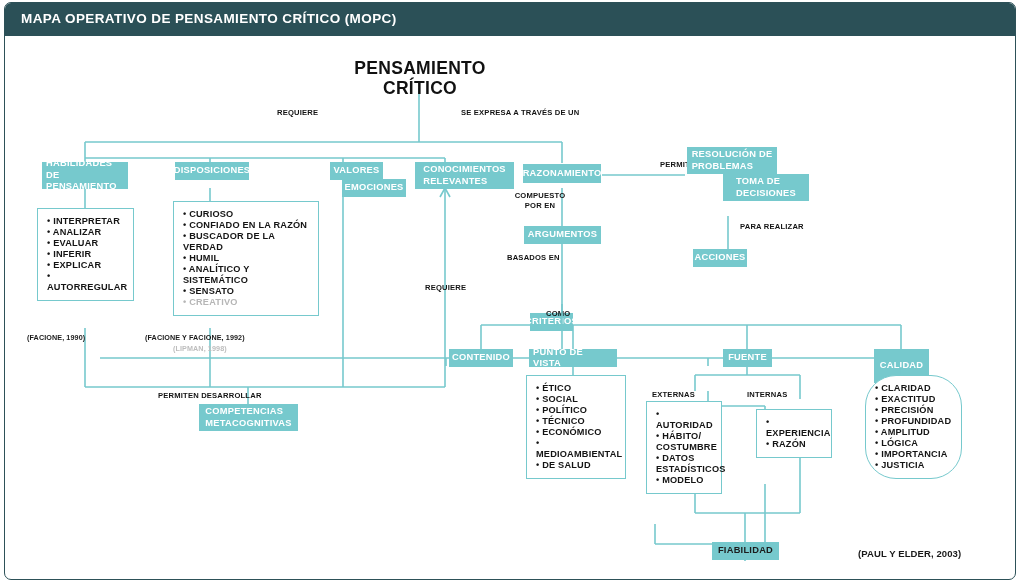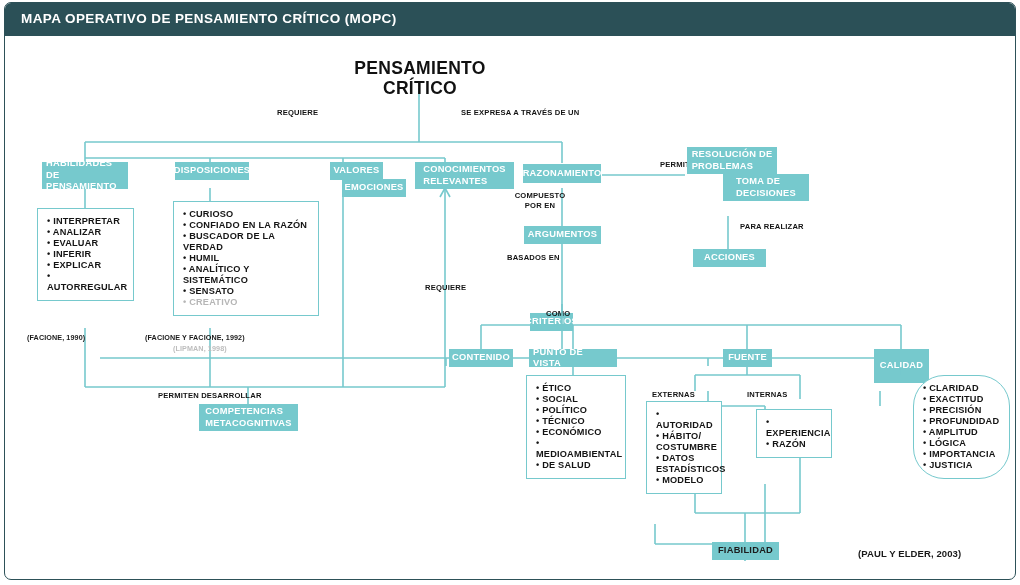--- a/index.html
+++ b/index.html
@@ -211,21 +211,21 @@
 
     <div class="elabel" style="left:655px; top:124px;">PERMITEN</div>
 
     <div class="node" style="left: 682px; top: 111px; width: 90px; height: 27px; white-space: pre-line;">RESOLUCIÓN DE
 PROBLEMAS</div>
     <div class="node" style="left: 718px; top: 138px; width: 86px; height: 27px; white-space: pre-line;">TOMA DE
 DECISIONES</div>
 
     <div class="elabel" style="left:735px; top:186px;">PARA REALIZAR</div>
 
-    <div class="node" style="left:688px; top:213px; width:73px; height:18px;">ACCIONES</div>
+    <div class="node" style="left:688px; top:213px; width:54px; height:18px;">ACCIONES</div>
 
     <div class="elabel" style="left: 507px; top: 155px; text-align: center; width: 56px; white-space: pre-line;">COMPUESTO
 POR EN</div>
 
     <div class="node" style="left:519px; top:190px; width:77px; height:18px;">ARGUMENTOS</div>
 
     <div class="elabel" style="left:502px; top:217px;">BASADOS EN</div>
 
     <div class="node" style="left:525px; top:245px; width:43px; height:18px;margin-top:32px;">CRITERIOS</div>
 
@@ -321,21 +321,21 @@
 
     <div class="listbox" style="left:751px; top:373px; width:76px;">
       <ul>
         <li>EXPERIENCIA</li>
         <li>RAZÓN</li>
       </ul>
     </div>
 
     <div class="node dark-text" style="left:707px; top:506px; width:67px; height:18px;">FIABILIDAD</div>
 
-    <div class="listbox" style="left:908px; top:339px; width:97px;border-radius:31px;">
+    <div class="listbox" style="left:860px; top:339px; width:97px;border-radius:31px;">
       <ul>
         <li>CLARIDAD</li>
         <li>EXACTITUD</li>
         <li>PRECISIÓN</li>
         <li>PROFUNDIDAD</li>
         <li>AMPLITUD</li>
         <li>LÓGICA</li>
         <li>IMPORTANCIA</li>
         <li>JUSTICIA</li>
       </ul>

